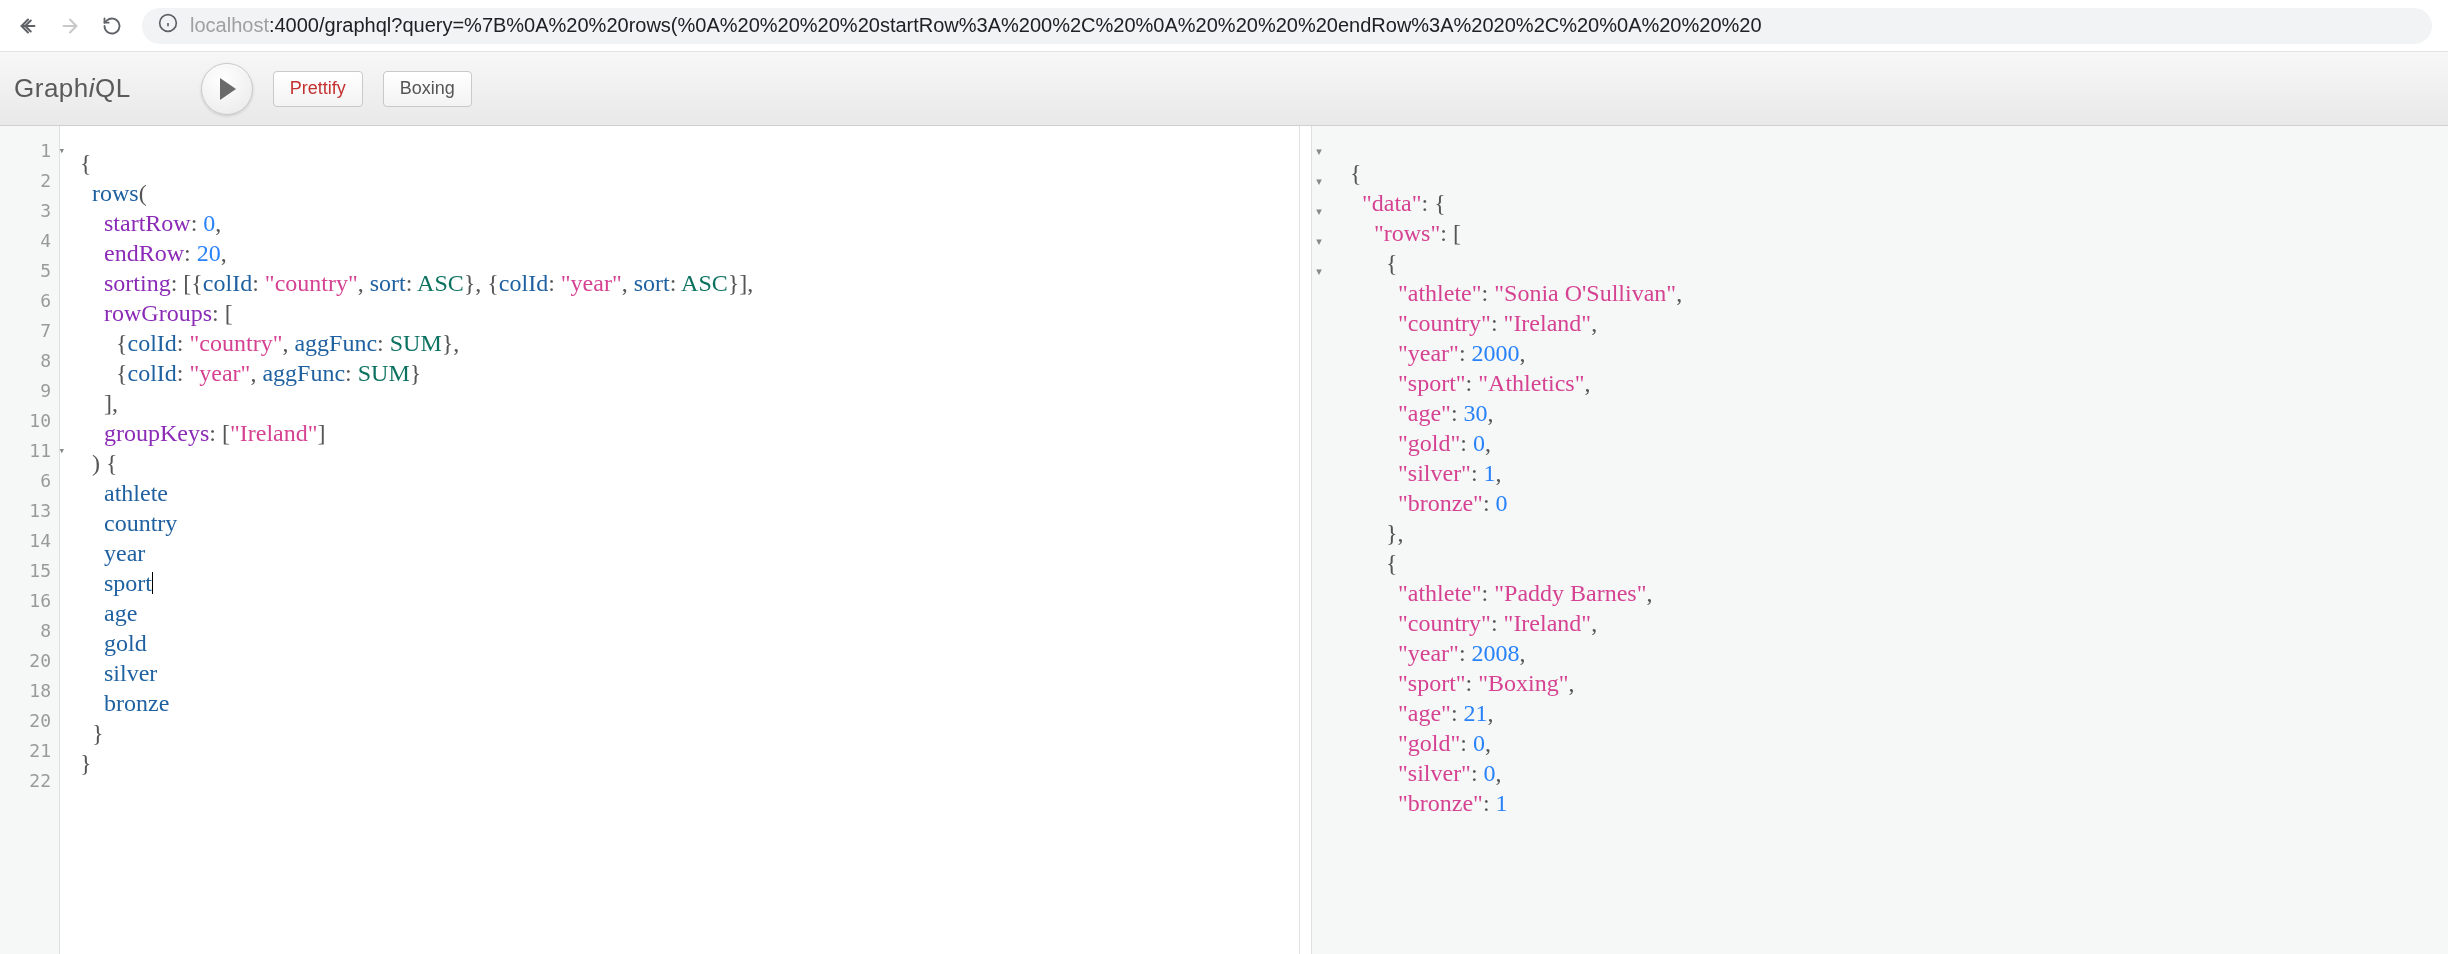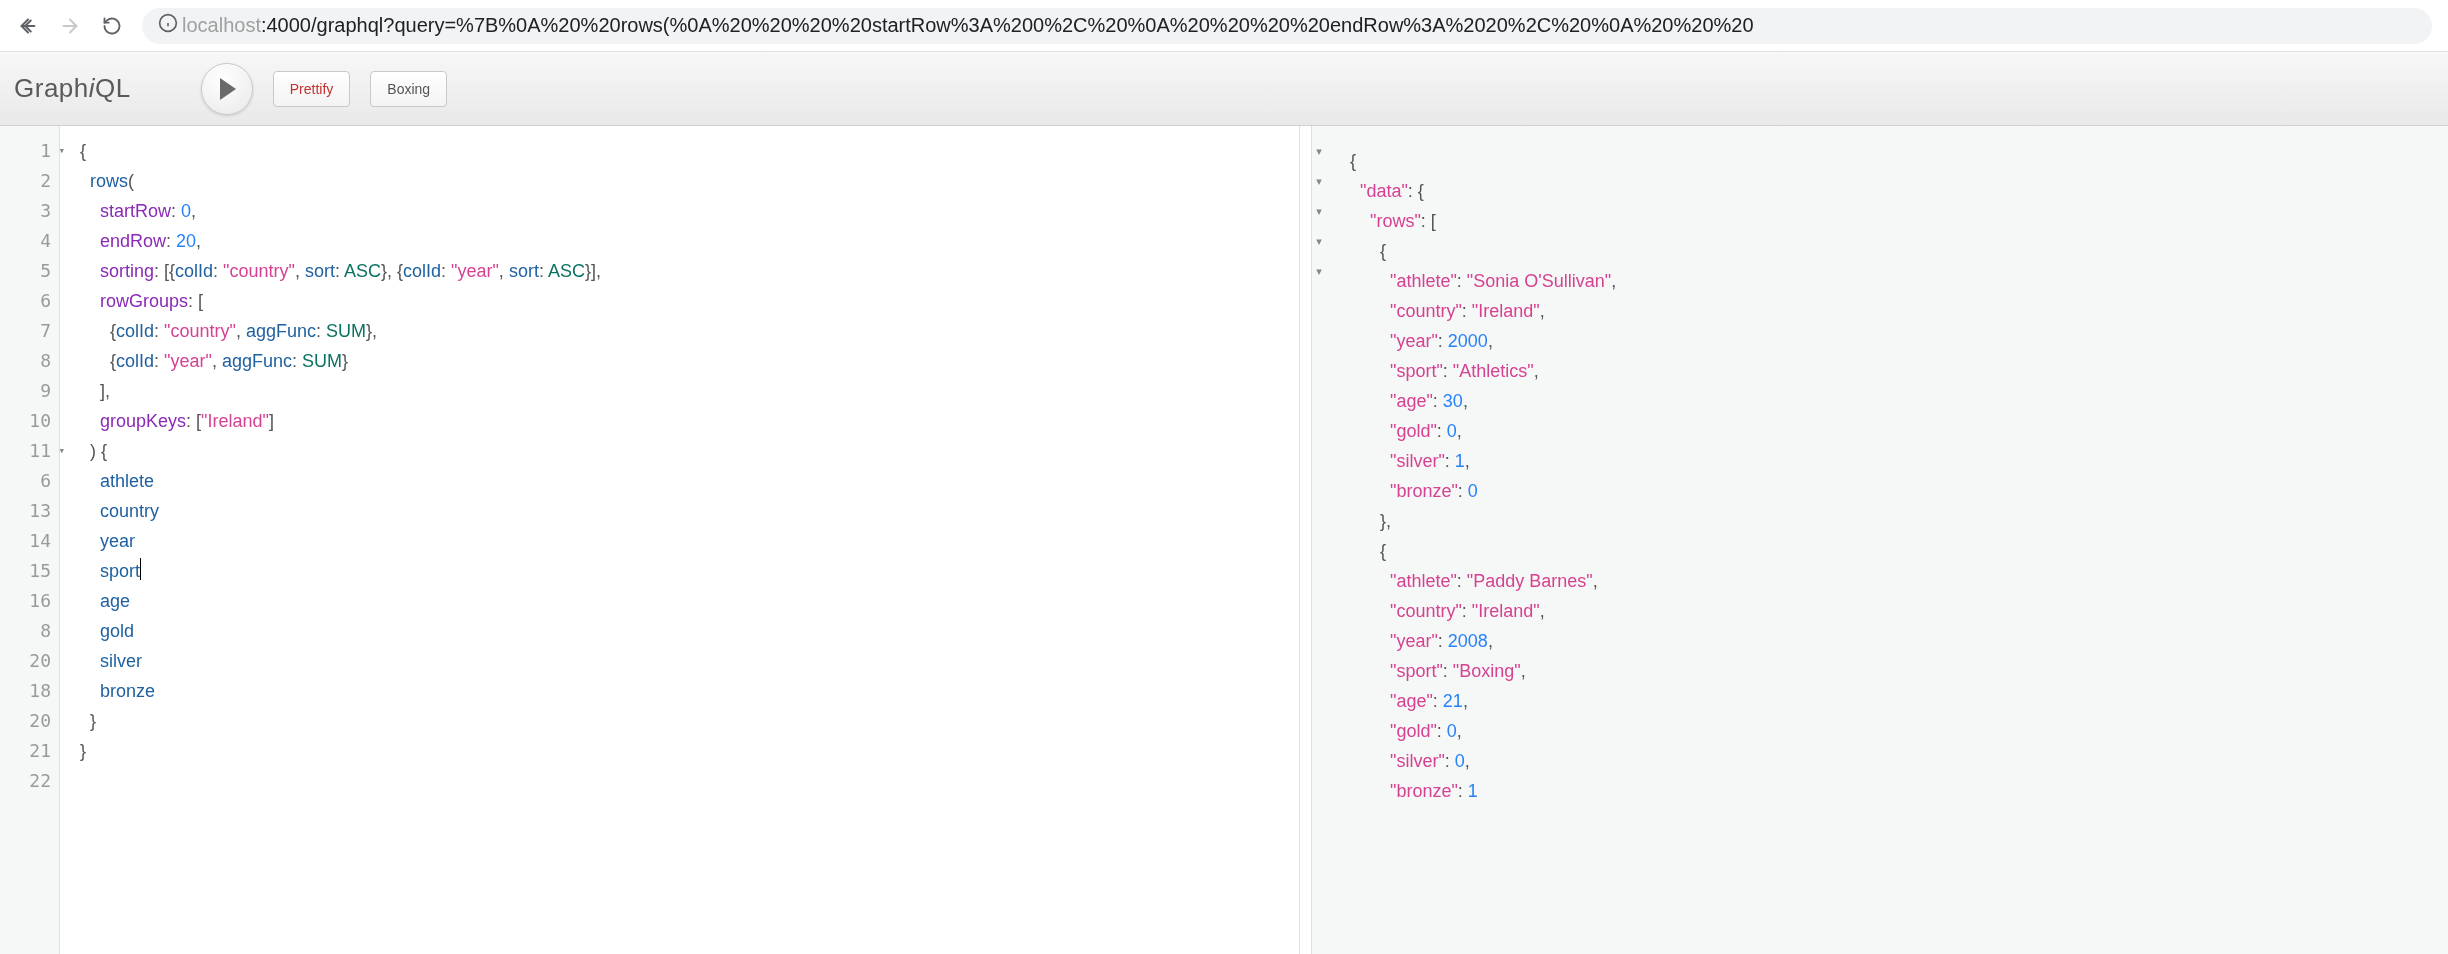--- a/index.html
+++ b/index.html
@@ -11,21 +11,21 @@
     height: 52px; display: flex; align-items: center; gap: 18px;
     padding: 0 16px; border-bottom: 1px solid #e3e3e3; background: #fff;
   }
   .chrome-btn {
     width: 24px; height: 24px; display: flex; align-items: center; justify-content: center;
     color: #5f6368; cursor: pointer;
   }
   .chrome-btn.disabled { color: #c8c8c8; cursor: default; }
   .omnibox {
     flex: 1; height: 36px; border-radius: 18px; background: #f1f3f4;
-    display: flex; align-items: center; padding: 10px 16px; gap: 4px;
+    display: flex; align-items: center; padding: 10px 16px; gap: 12px;
     font-size: 20px; color: #202124; overflow: hidden; white-space: nowrap;
   }
   .omnibox .info-icon { color: #5f6368; flex-shrink: 0; }
   .omnibox .url-text { overflow: hidden; text-overflow: clip; }
   .omnibox .host-gray { color: #a0a0a0; }
   .omnibox .path-black { color: #202124; }
 
   
   .gql-toolbar {
     height: 74px; display: flex; align-items: center; gap: 20px;
@@ -38,21 +38,21 @@
   .play-btn {
     width: 52px; height: 52px; border-radius: 50%;
     background: radial-gradient(circle at 40% 30%, #fff, #e8e8e8);
     border: 1px solid #c9c9c9;
     box-shadow: 0 1px 3px rgba(0,0,0,0.15), inset 0 1px 0 #fff;
     display: flex; align-items: center; justify-content: center; cursor: pointer;
     margin-left: 50px;
   }
   .play-btn svg { margin-left: 3px; }
   .tb-btn {
-    height: 36px; padding: 0 16px; font-size: 14px;
+    height: 36px; padding: 0 16px; font-size: 18px;
     border: 1px solid #c9c9c9; border-radius: 4px;
     background: linear-gradient(#fff, #f3f3f3);
     box-shadow: inset 0 1px 0 #fff;
     cursor: pointer; color: #555;
   }
   .tb-btn.accent { color: #c43131; }
 
   
   .main { flex: 1; display: flex; min-height: 0; }
   .pane { height: 100%; position: relative; }
@@ -65,22 +65,22 @@
     text-align: right; padding: 10px 8px 0 0; color: #9a9a9a;
     font-family: ui-monospace, Menlo, Monaco, Consolas, monospace; font-size: 18px;
     line-height: 30px; user-select: none;
   }
   .gutter .ln { display: block; position: relative; }
   .gutter .fold::after {
     content: "▾"; position: absolute; right: -14px; top: 0; font-size: 11px; color: #888;
   }
 
   .code {
-    flex: 1; padding: 10px 14px 0 20px;
-    font-family: Liberation Sans, sans-serif; font-size: 18px;
+    flex: 1; padding: 22px 14px 0 20px;
+    font-family: Liberation Serif, serif; font-size: 24px;
     line-height: 30px; white-space: pre; overflow: auto; position: relative;
   }
 
   
   .pun { color: #555; }
   .attr { color: #1f61a0; }          
   .arg  { color: #8b2ab6; }          
   .num  { color: #2882f9; }          
   .str  { color: #d64292; }          
   .keyq { color: #d64292; }          

